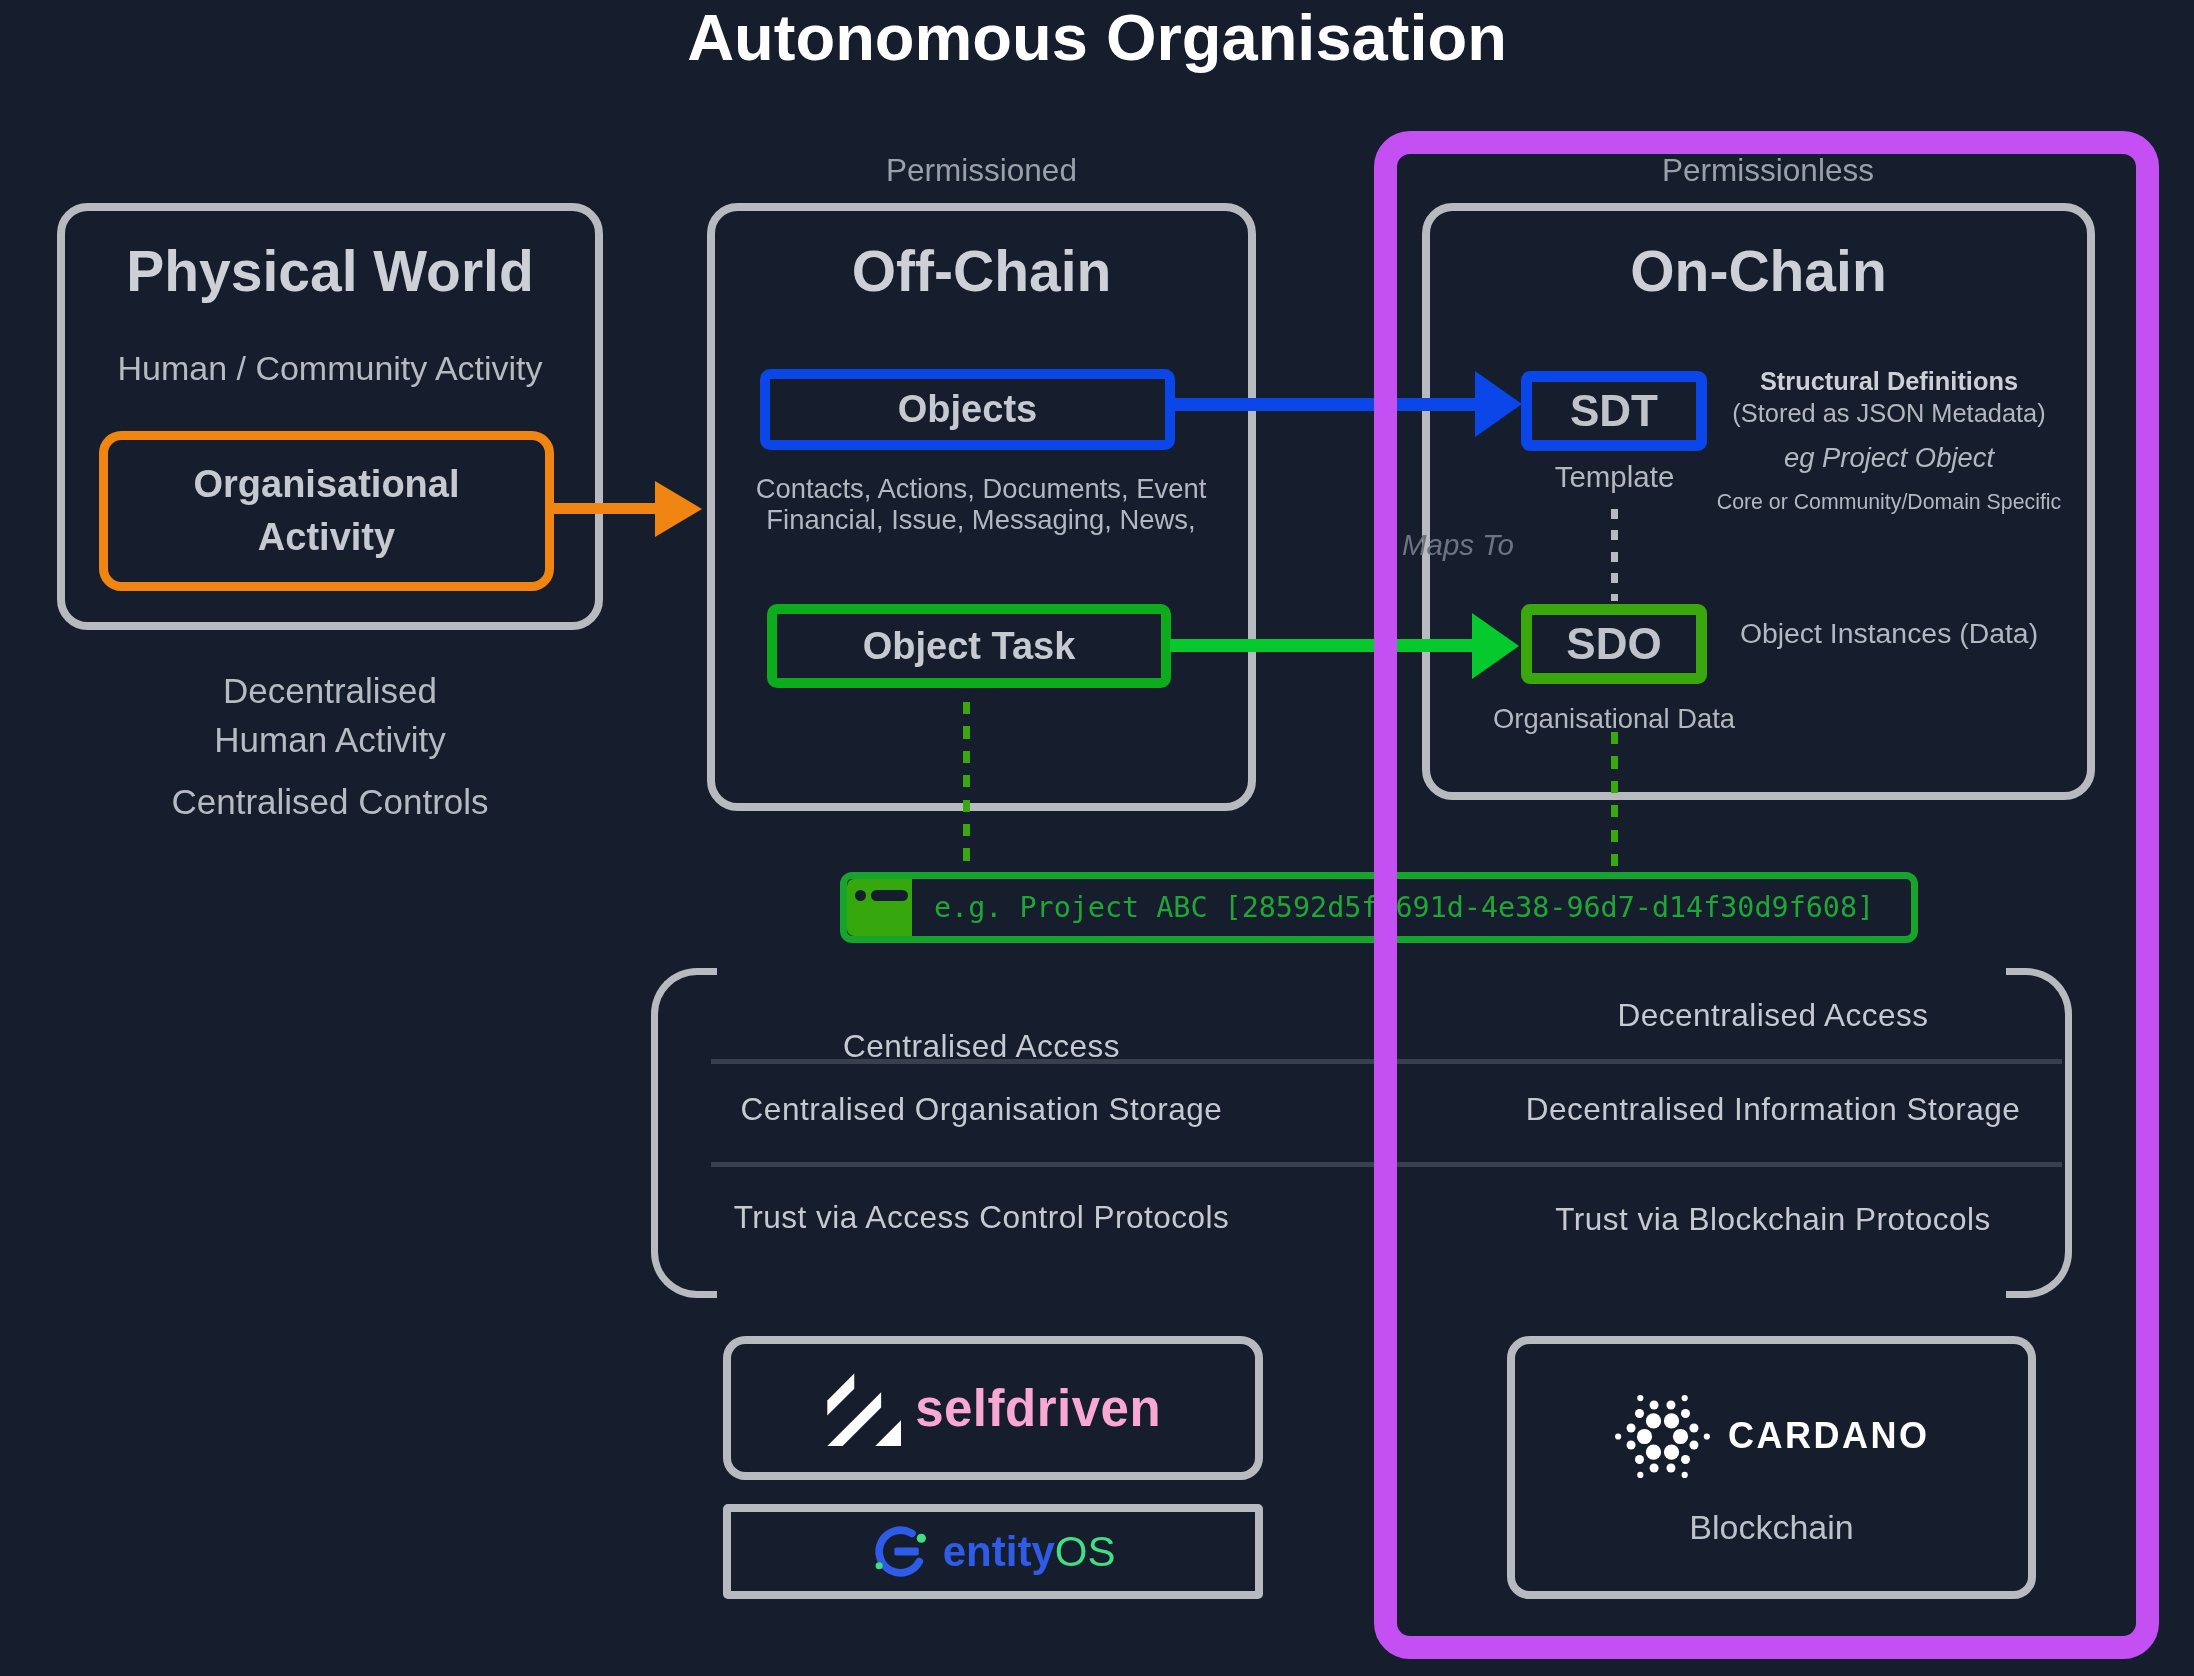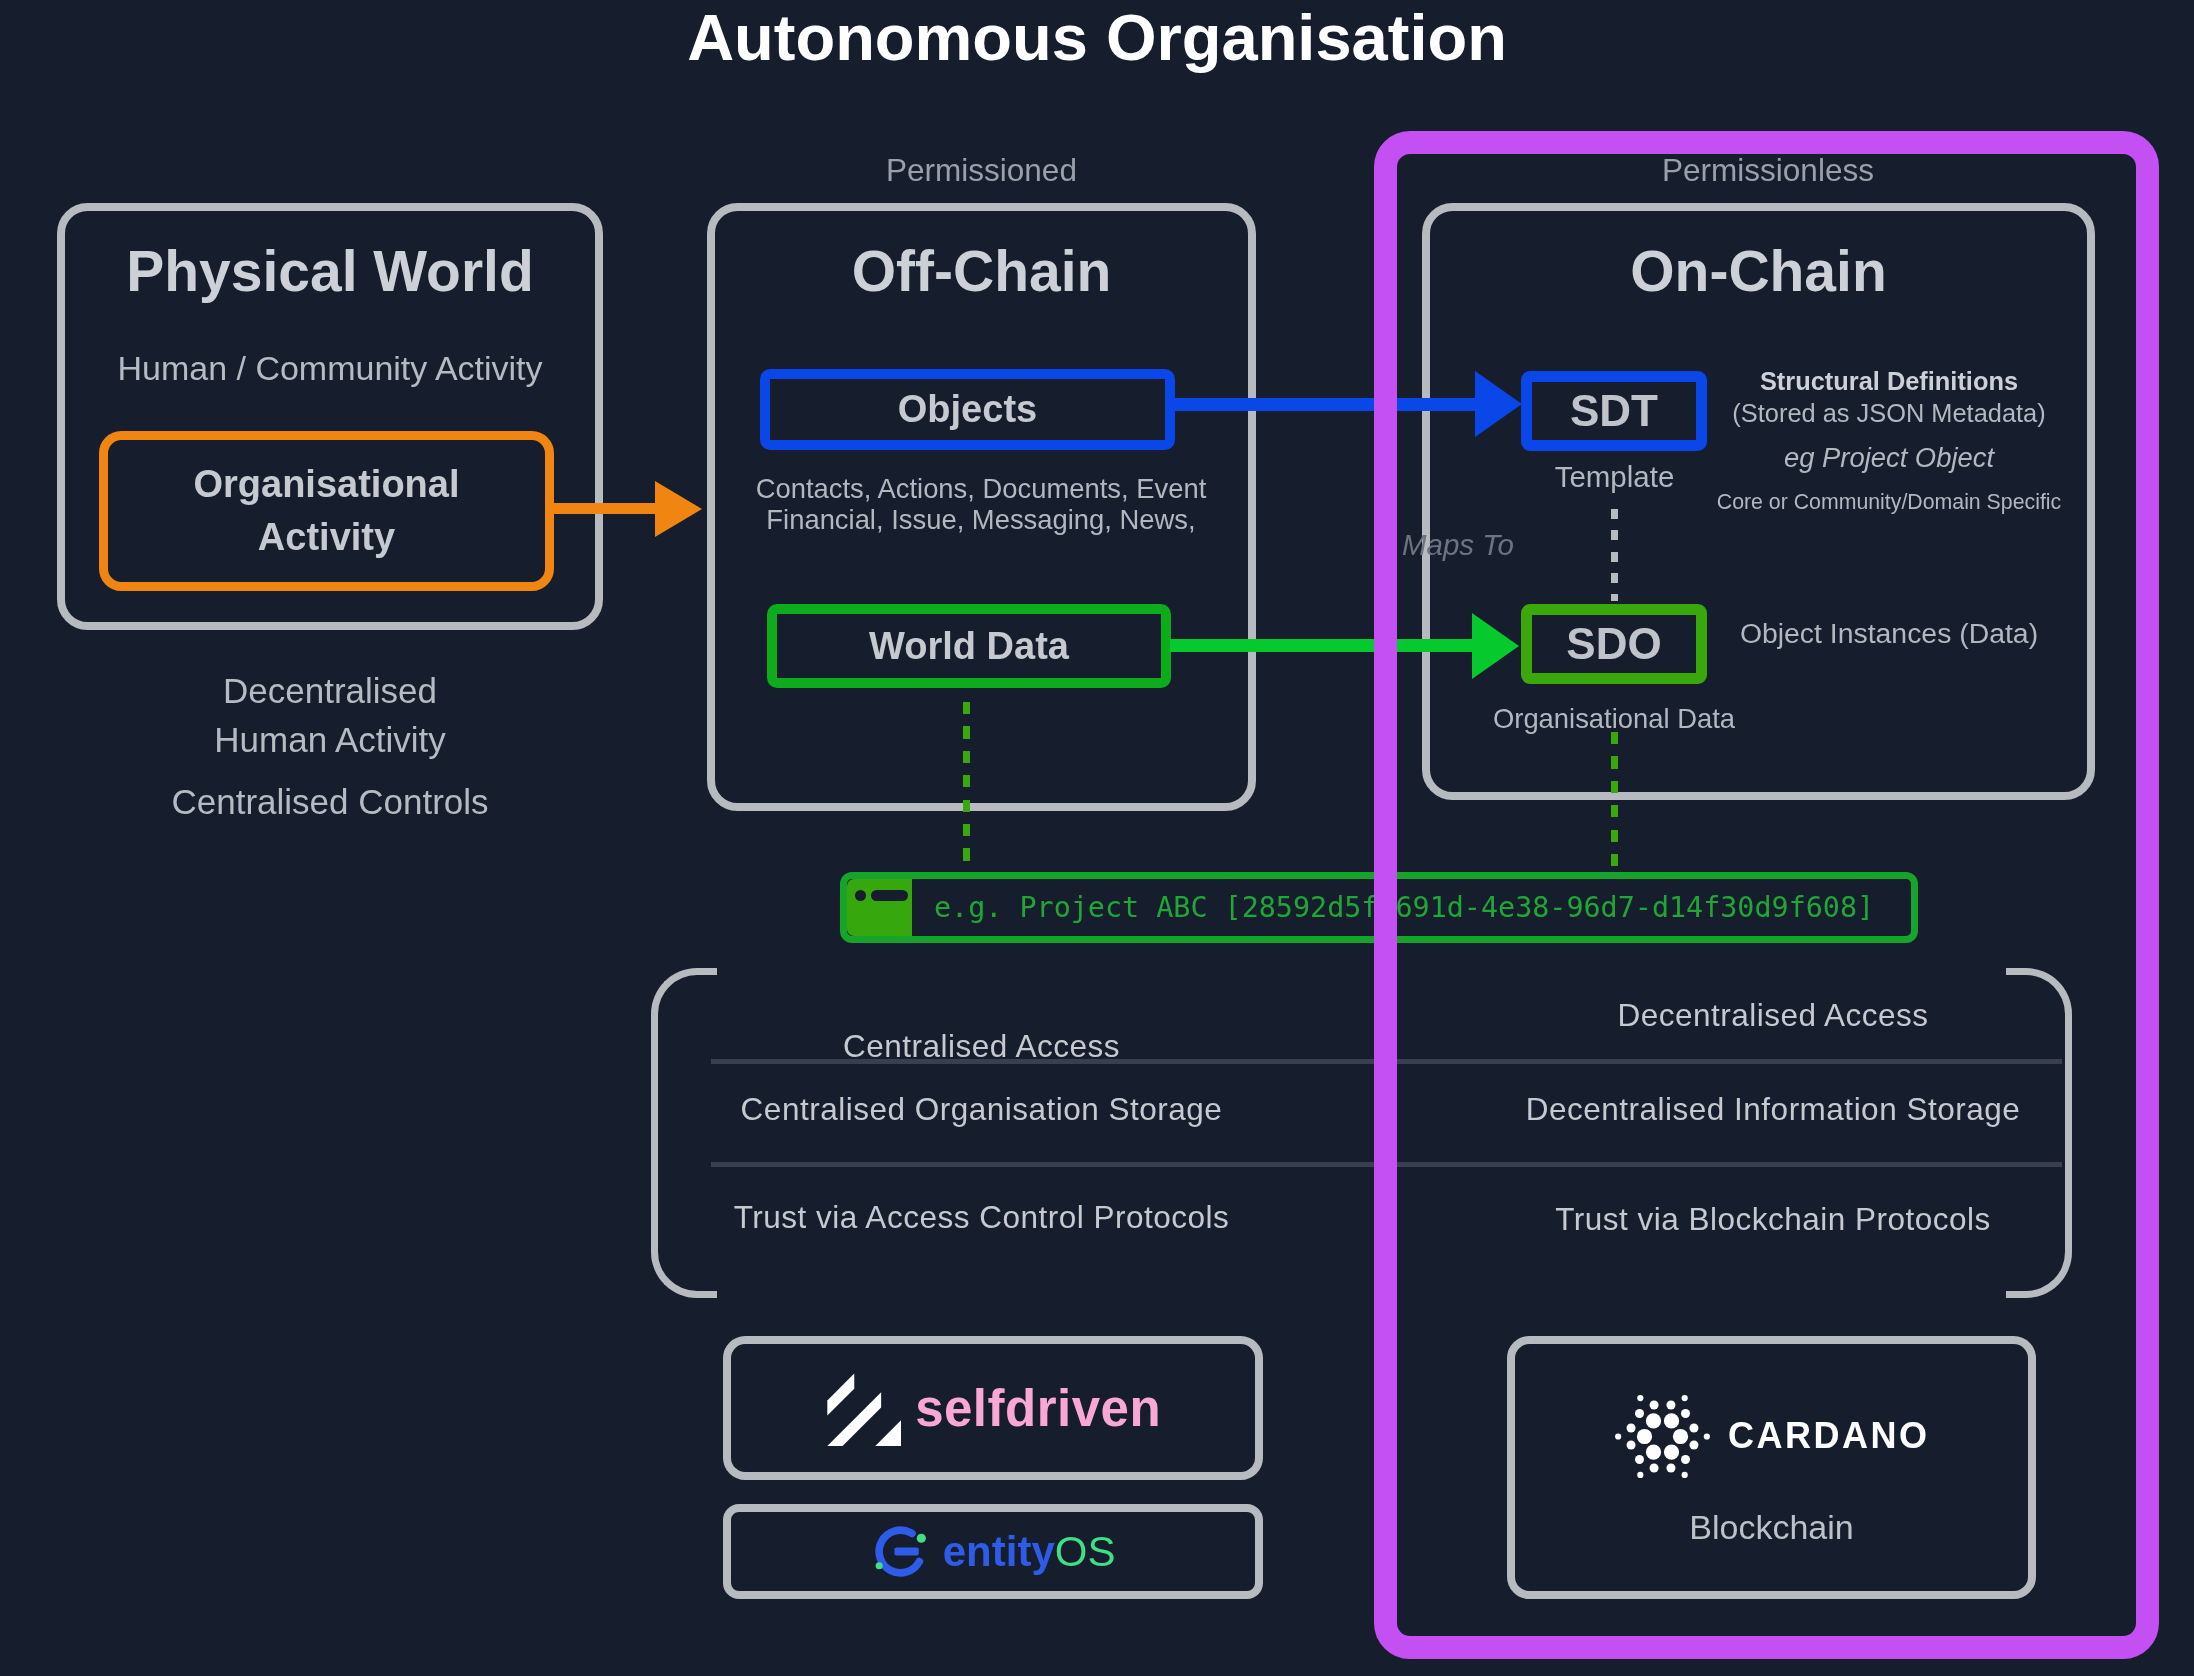--- a/index.html
+++ b/index.html
@@ -55,21 +55,21 @@
 <div class="abs flexc" style="left:760px;top:369px;width:415px;height:81px;border:10.2px solid #0a46e8;border-radius:10.2px;box-sizing:border-box;">
   <div style="font-size:38px;font-weight:bold;color:#c6cad0;">Objects</div>
 </div>
 
 <div class="abs ctr" style="left:717px;top:473px;width:528px;font-size:27.4px;color:#b3b7bf;font-weight:300;line-height:31px;">
   <div>Contacts, Actions, Documents, Event</div>
   <div>Financial, Issue, Messaging, News,</div>
 </div>
 
 <div class="abs flexc" style="left:767px;top:604px;width:404px;height:84px;border:10.2px solid #0dac1d;border-radius:10.2px;box-sizing:border-box;">
-  <div style="font-size:38px;font-weight:bold;color:#c6cad0;">World Data</div>
+  <div style="font-size:38px;font-weight:bold;color:#c6cad0;">Object Task</div>
 </div>
 
 <div class="vdash-green" style="left:963px;top:702px;height:168px;"></div>
 
 <div class="gbox" style="left:1422px;top:203px;width:673px;height:597px;"></div>
 
 <div class="abs ctr" style="left:1422px;top:238px;width:673px;font-size:57px;font-weight:bold;color:#cdd1d7;">On-Chain</div>
 
 <div class="abs flexc" style="left:1521px;top:371px;width:186px;height:80px;border:11.2px solid #0a46e8;border-radius:9.1px;box-sizing:border-box;">
   <div style="font-size:44px;font-weight:bold;color:#c0c4ca;">SDT</div>
@@ -133,21 +133,21 @@
   <span style="margin-right:14.2px;display:inline-flex;">
     <svg width="76" height="76" viewBox="0 0 130 130">
       <polygon points="4,52 50,6 50,32 4,78" fill="#ffffff"></polygon>
       <polygon points="4,130 96,38 96,64 30,130" fill="#ffffff"></polygon>
       <polygon points="86,130 130,130 130,86" fill="#ffffff"></polygon>
     </svg>
   </span>
   <span style="font-size:51px;font-weight:bold;color:#f9a8d4;letter-spacing:0.5px;">selfdriven</span>
 </div>
 
-<div class="gbox flexc" style="left:723px;top:1504px;width:540px;height:95px;border-radius:16px;display:flex;">
+<div class="gbox flexc" style="left:723px;top:1504px;width:540px;height:95px;border-radius:5px;display:flex;">
   <span style="margin-right:11.2px;display:inline-flex;">
     <svg width="61" height="61" viewBox="0 0 120 120">
       <circle cx="58" cy="60" r="42" fill="none" stroke="#2e5ce8" stroke-width="15" stroke-dasharray="200 64" transform="rotate(28 58 60)" stroke-linecap="round"></circle>
       <rect x="46" y="52" width="48" height="16" rx="4" fill="#2e5ce8"></rect>
       <circle cx="99" cy="34" r="9" fill="#41df85"></circle>
       <circle cx="16" cy="88" r="7" fill="#41df85"></circle>
     </svg>
   </span>
   <span style="font-size:42px;font-weight:bold;color:#2e5ce8;">entity</span>
     <span style="font-size:42px;font-weight:500;color:#41df85;">OS</span>

